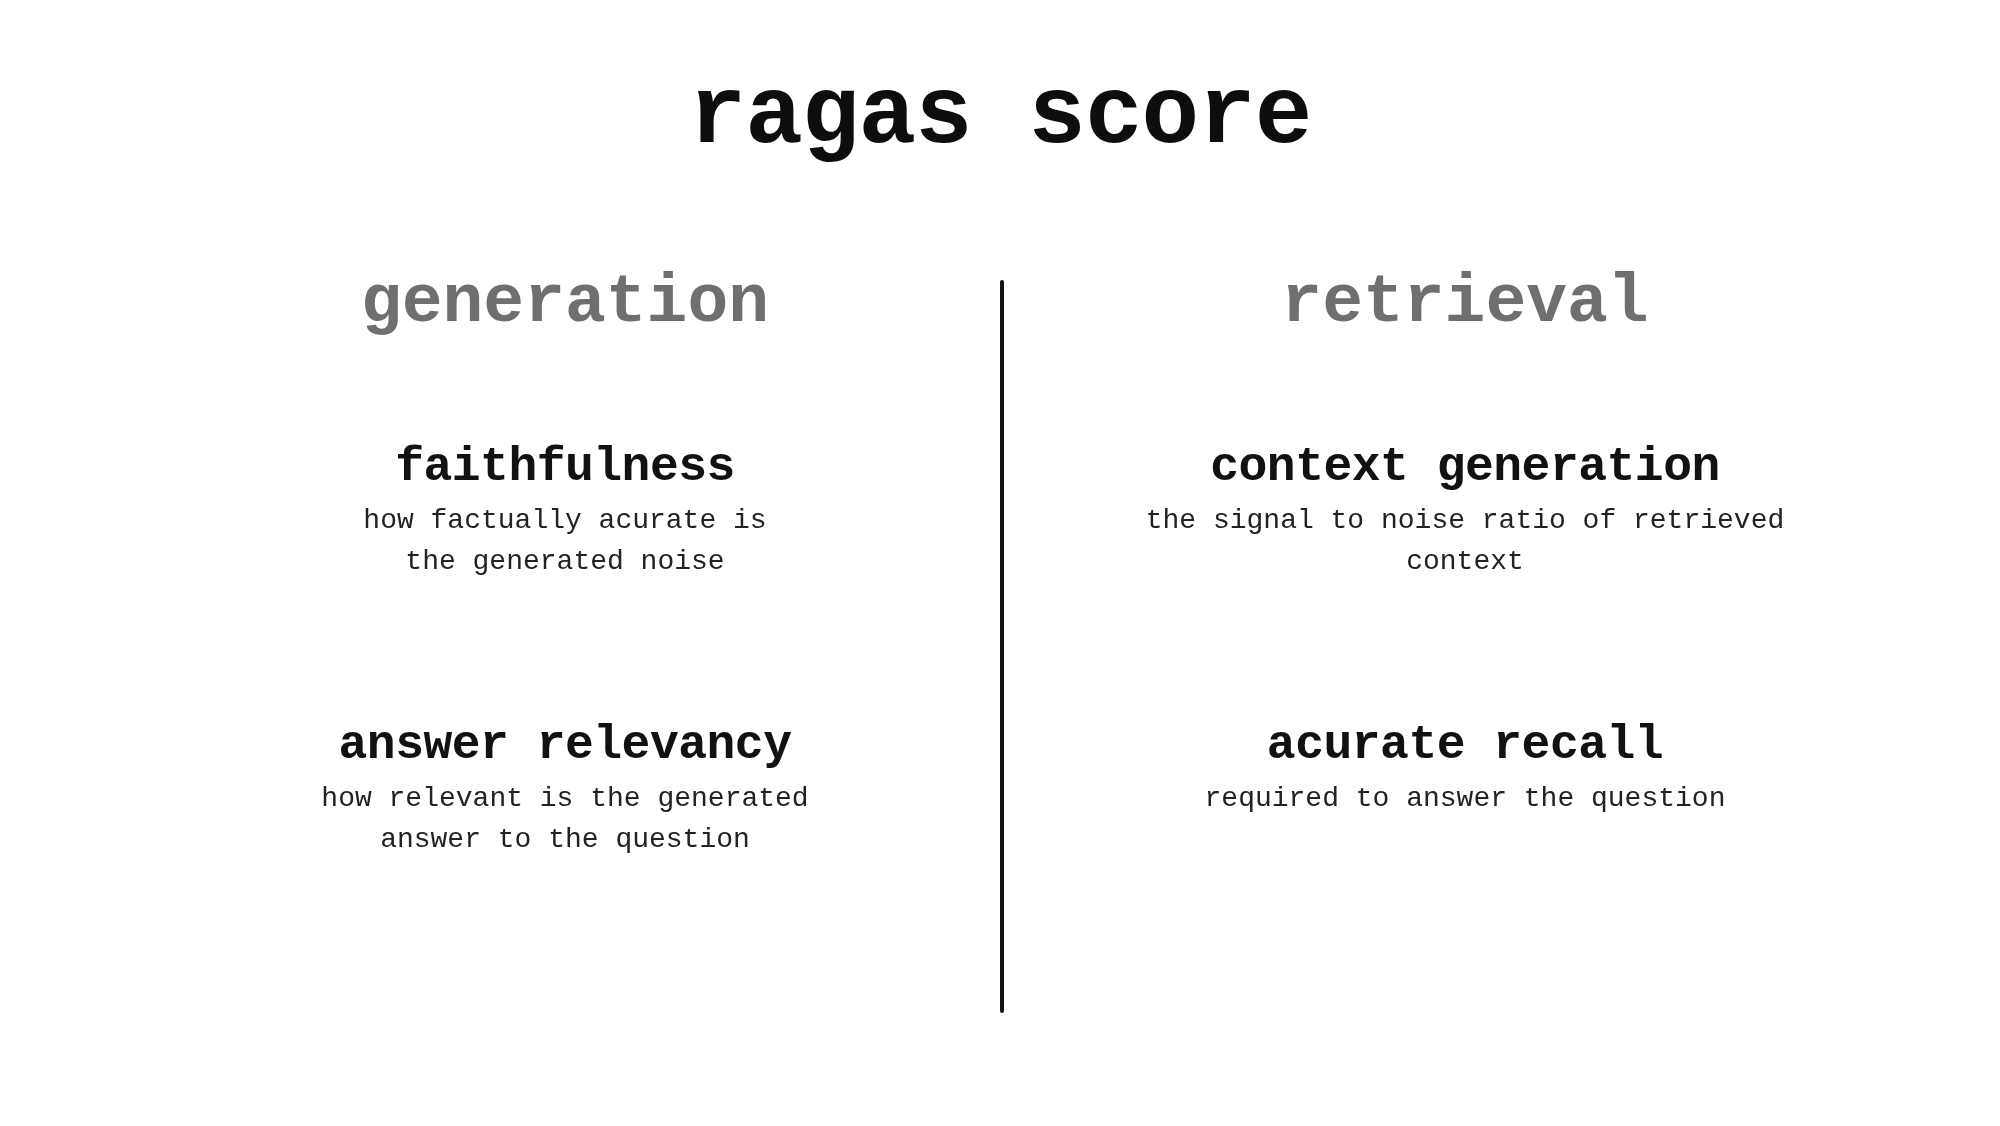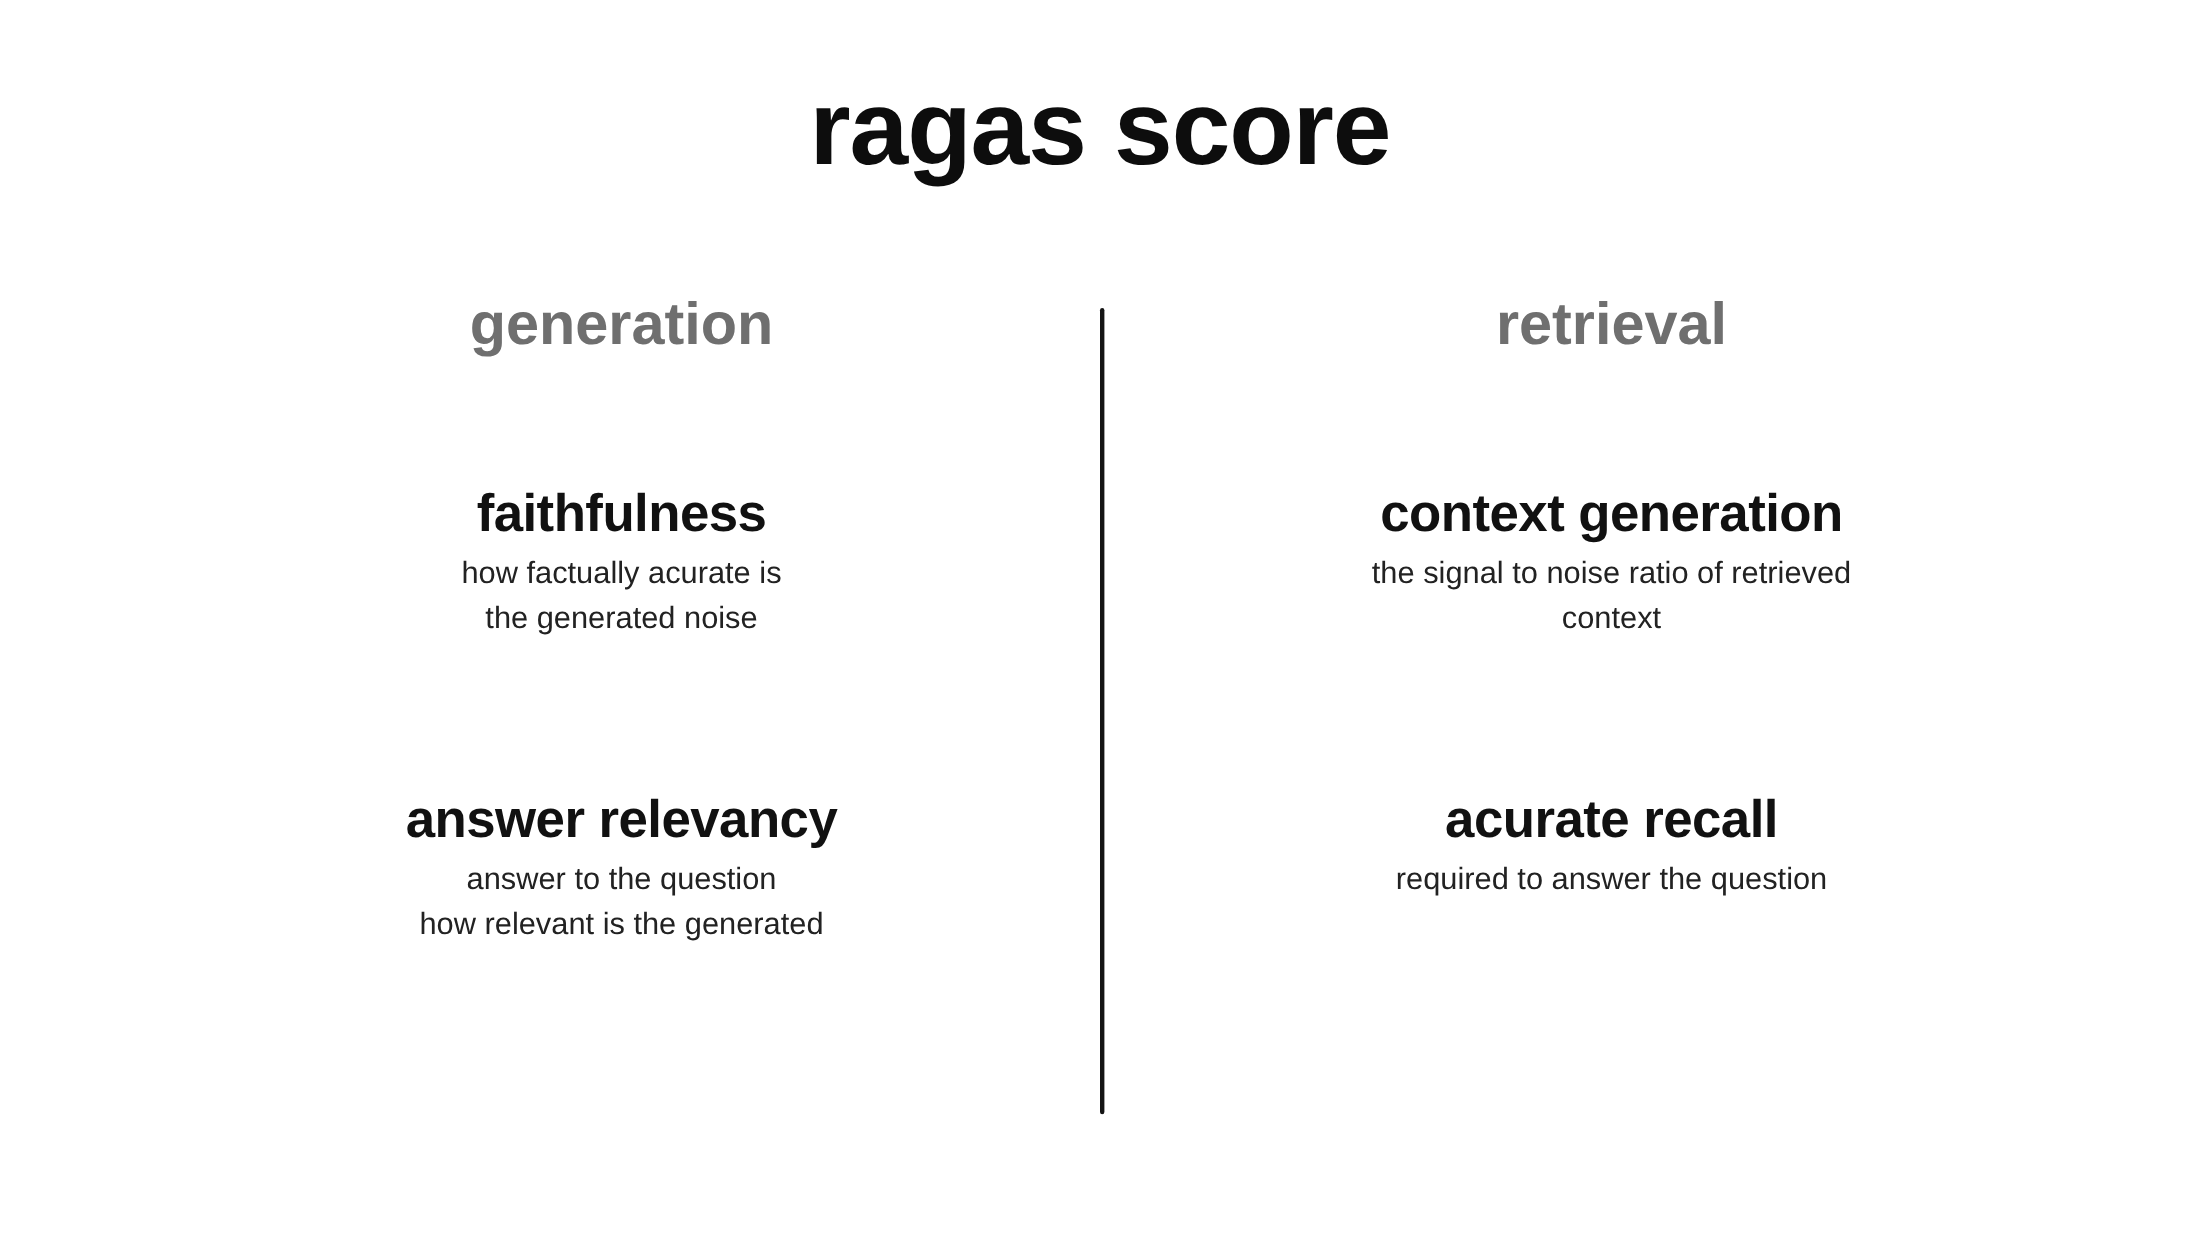--- a/index.html
+++ b/index.html
@@ -3,21 +3,21 @@
 <meta charset="utf-8">
 <style>
   :root {
     --background: #ffffff;
     --title-text: #0d0d0d;
     --section-header: #6f6f6f;
     --metric-name: #111111;
     --metric-description: #222222;
     --divider: #141414;
   }
-  * { margin: 0; padding: 0; box-sizing: border-box; }
+  * { margin: 0; padding: 0; box-sizing: border-box; font-family: Liberation Mono, monospace; }
   html, body {
     width: 2000px; height: 1126px;
     background: var(--background);
     font-family: "Liberation Sans", "DejaVu Sans", sans-serif;
   }
   .canvas {
     position: relative;
     width: 2000px; height: 1126px;
     background: var(--background);
     overflow: hidden;
@@ -37,21 +37,21 @@
     top: 0;
     width: 900px;
     text-align: center;
   }
   .column.left  { left: 115px; }
   .column.right { left: 1015px; }
   .section-header {
     position: absolute;
     top: 264px; left: 0;
     width: 100%;
-    font-size: 54px;
+    font-size: 68px;
     font-weight: 700;
     color: var(--section-header);
   }
   .metric {
     position: absolute;
     left: 0;
     width: 100%;
   }
   .metric.slot-1 { top: 440px; }
   .metric.slot-2 { top: 718px; }
@@ -95,22 +95,22 @@
       <div class="metric-name">faithfulness</div>
       <div class="metric-desc">
         <span class="desc-line">how factually acurate is</span>
         <span class="desc-line">the generated noise</span>
       </div>
     </div>
 
     <div class="metric slot-2">
       <div class="metric-name">answer relevancy</div>
       <div class="metric-desc">
+        <span class="desc-line">how relevant is the generated</span>
         <span class="desc-line">answer to the question</span>
-        <span class="desc-line">how relevant is the generated</span>
       </div>
     </div>
   </div>
 
   <div class="divider"></div>
 
   <div class="column right">
     <div class="section-header">retrieval</div>
 
     <div class="metric slot-1">

